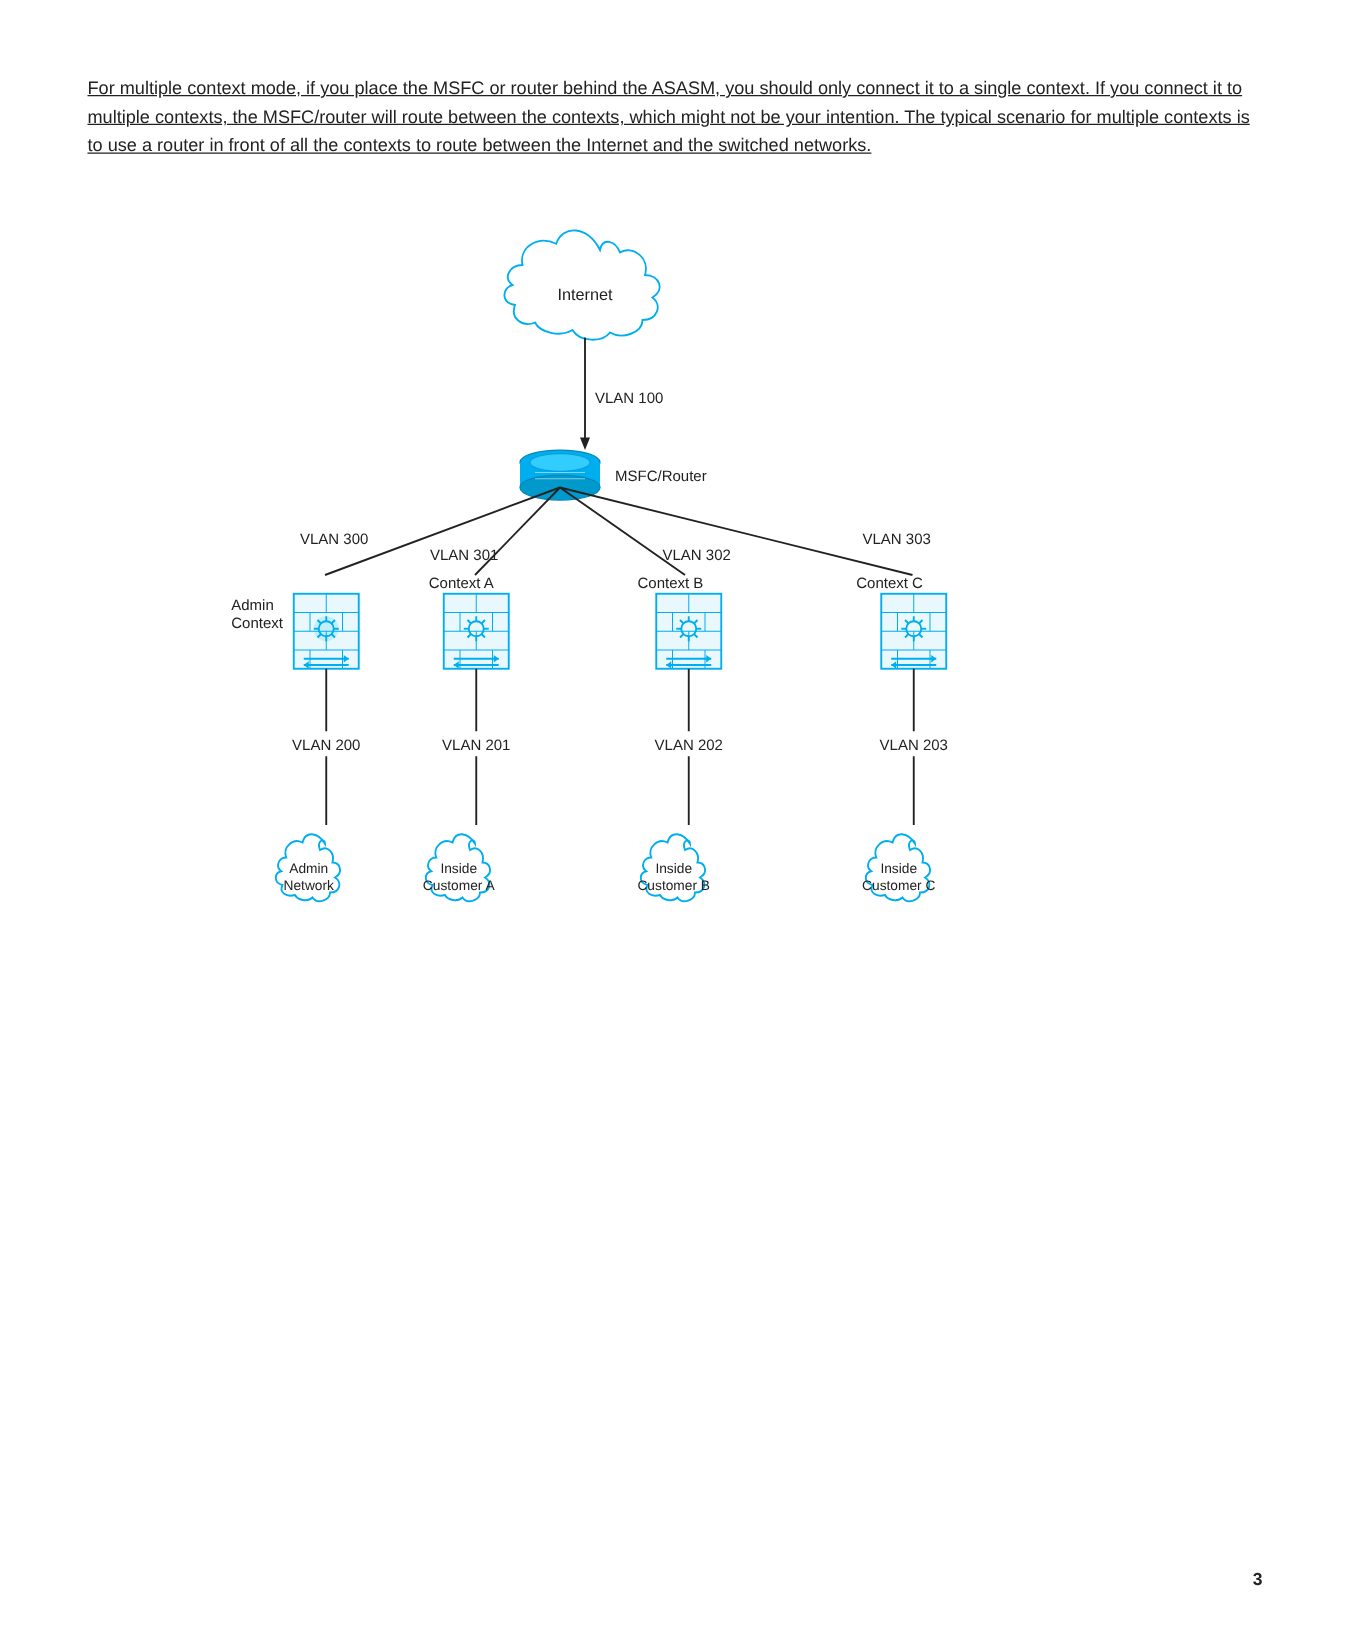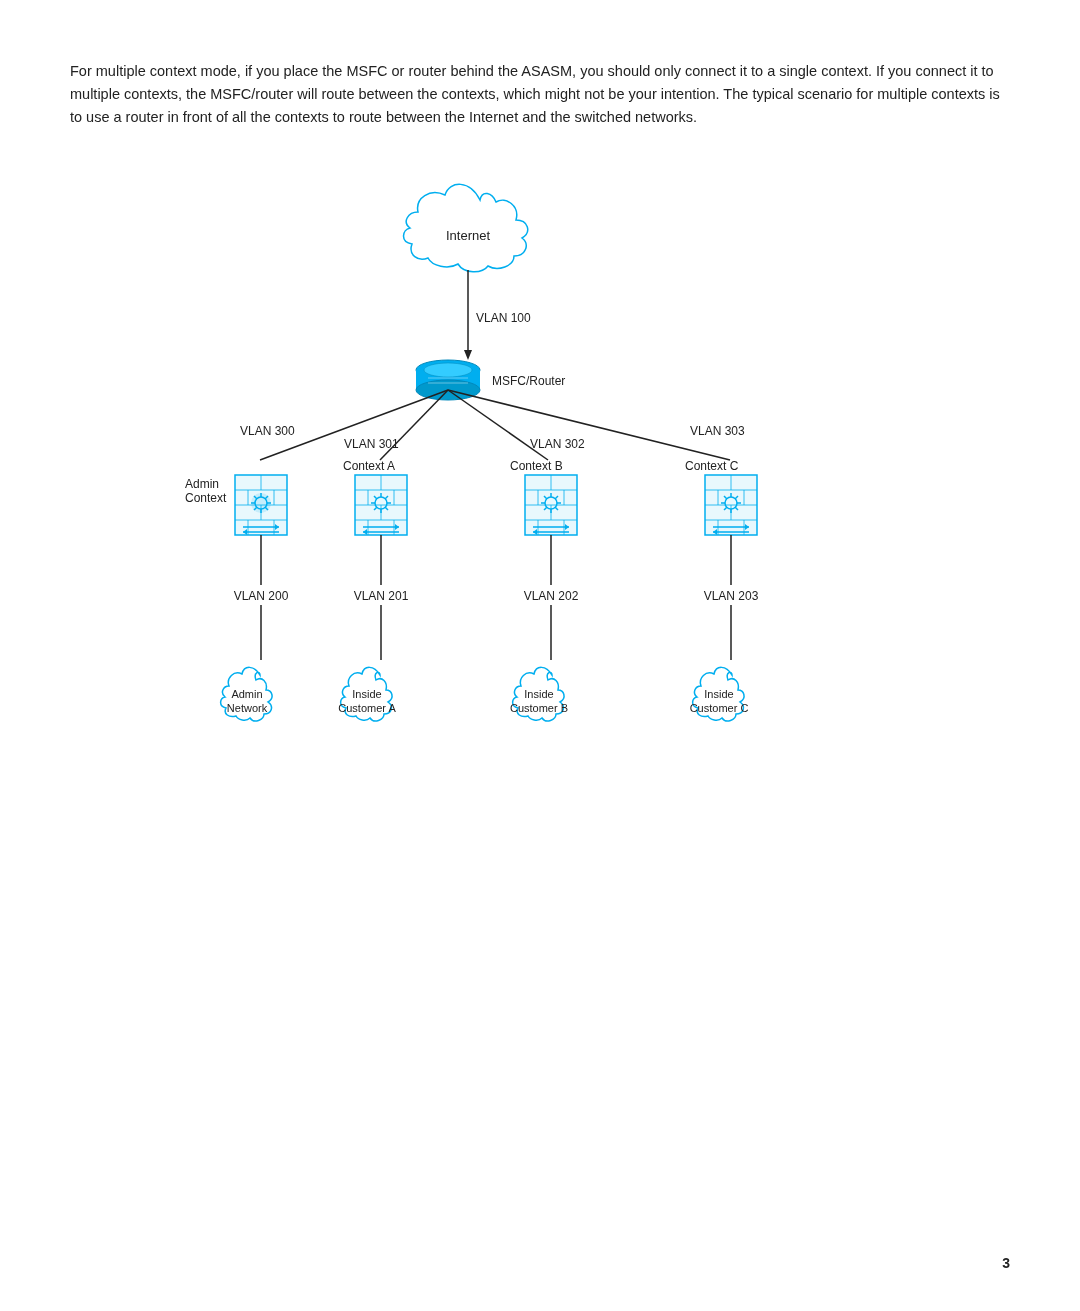--- a/index.html
+++ b/index.html
@@ -7,20 +7,21 @@
       background: #fff;
       font-family: Arial, Helvetica, sans-serif;
       font-size: 14px;
       color: #222;
       width: 1080px;
       min-height: 1311px;
       position: relative;
     }
     .page {
       padding: 60px 70px 60px 70px;
+      text-decoration: underline;
     }
     .intro-text {
       line-height: 1.6;
       margin-bottom: 40px;
       font-size: 14.5px;
     }
     .diagram-container {
       position: relative;
       width: 720px;
       height: 680px;

